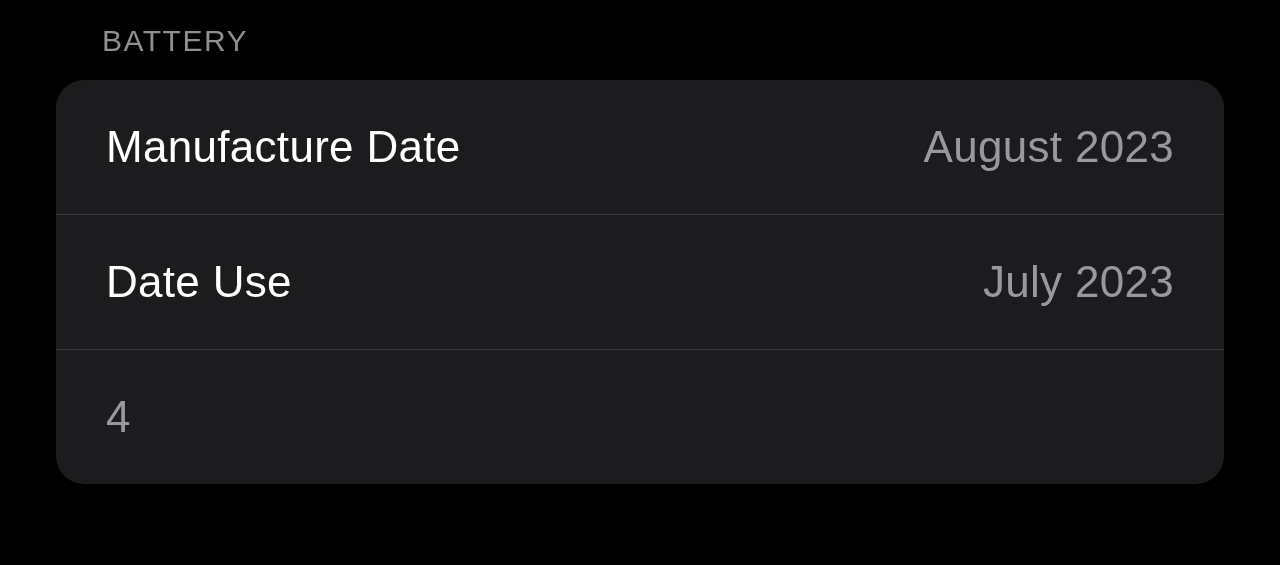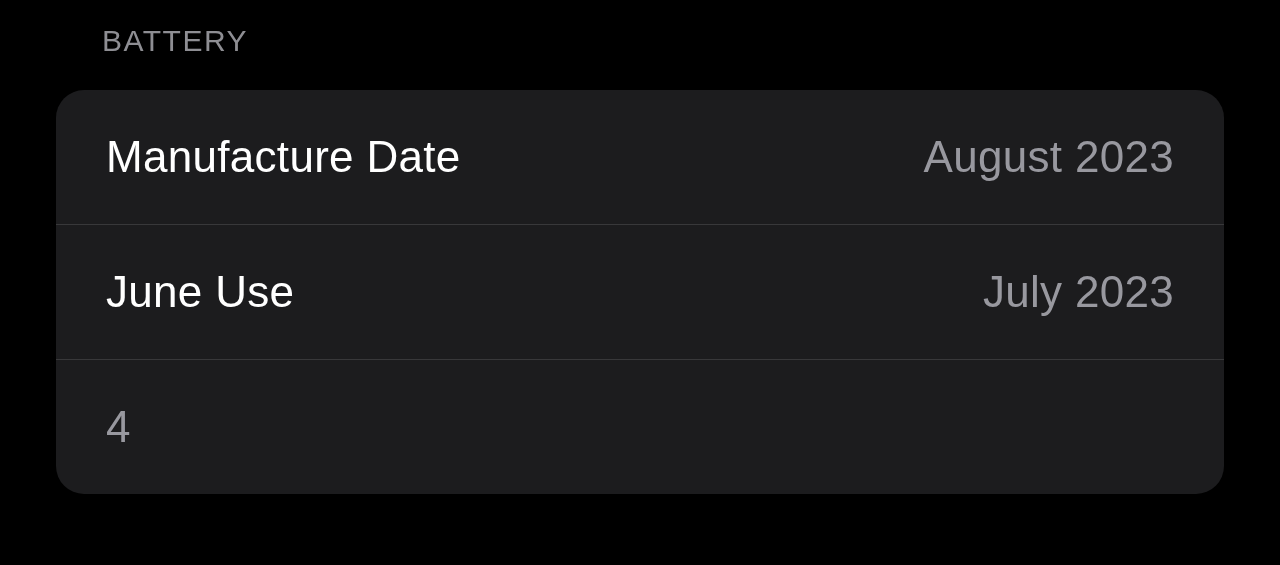--- a/index.html
+++ b/index.html
@@ -18,21 +18,21 @@
     .container {
       padding: 24px 56px 0 56px;
     }
     .section-header {
       color: #8e8e93;
       font-size: 30px;
       font-weight: 400;
       letter-spacing: 1.5px;
       text-transform: uppercase;
       padding-left: 46px;
-      margin-bottom: 32px;
+      margin-bottom: 22px;
     }
     .settings-group {
       background: #1c1c1e;
       border-radius: 28px;
       overflow: hidden;
       width: 100%;
     }
     .settings-row {
       display: flex;
       justify-content: space-between;
@@ -62,21 +62,21 @@
 <div class="container">
   <div class="section-header">BATTERY</div>
   <div class="settings-group">
 
     <div class="settings-row">
       <span class="row-label">Manufacture Date</span>
       <span class="row-value">August 2023</span>
     </div>
 
     <div class="settings-row">
-      <span class="row-label">June Use</span>
+      <span class="row-label">Date Use</span>
       <span class="row-value">July 2023</span>
     </div>
 
     <div class="settings-row">
       <span class="row-value">4</span>
     </div>
 
   </div>
 </div>
 

